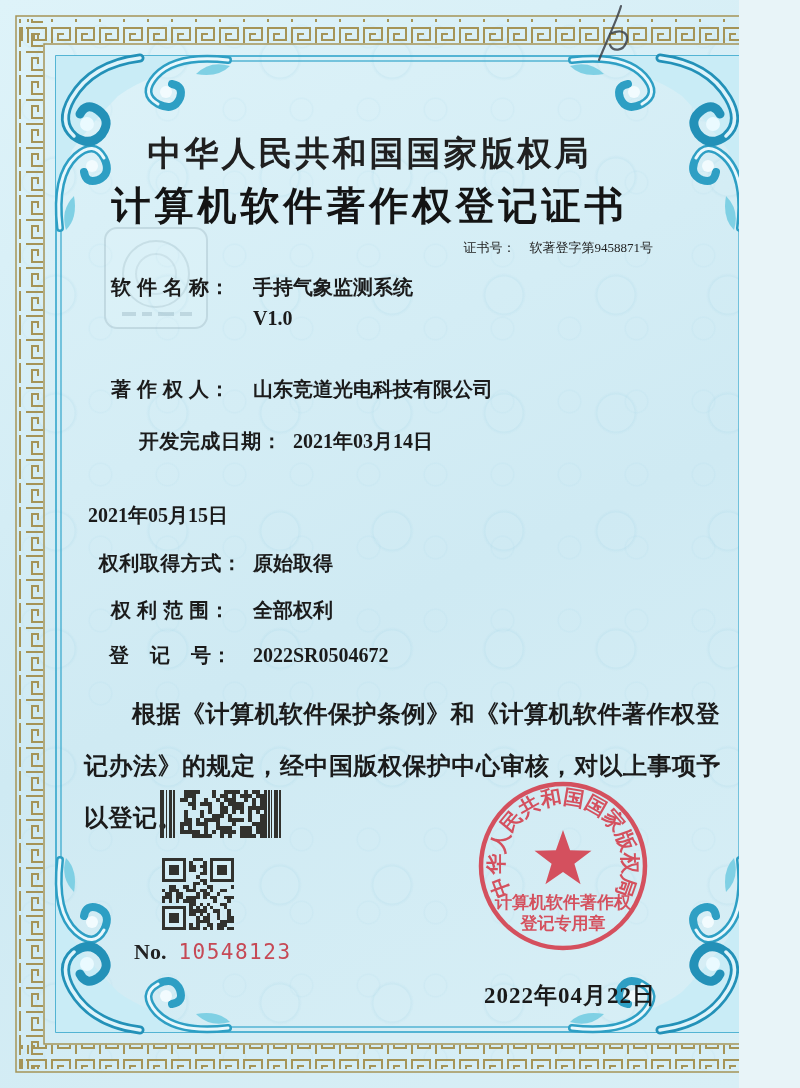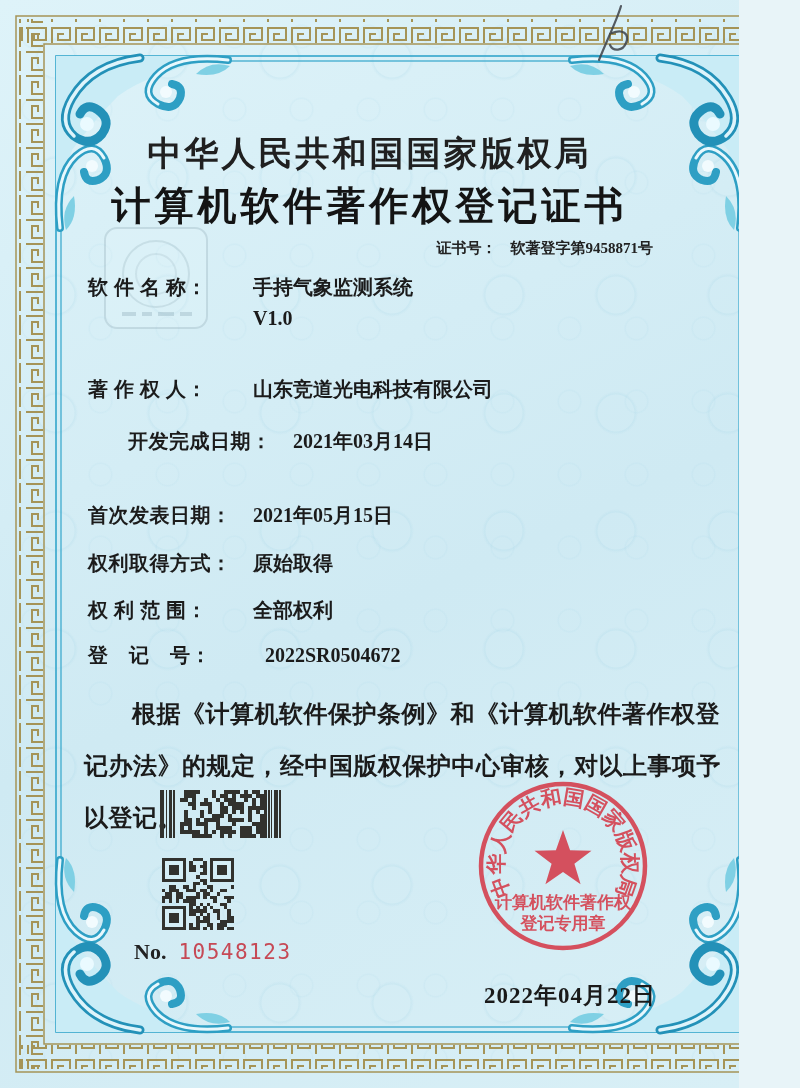--- a/index.html
+++ b/index.html
@@ -13,32 +13,32 @@
     background-image:
       radial-gradient(circle at 50% 50%, transparent 18px, rgba(150,205,225,.16) 19px, transparent 22px),
       radial-gradient(circle at 50% 50%, transparent 10px, rgba(170,215,232,.14) 11px, transparent 13px);
     background-size:112px 118px, 67px 73px;
   }
   svg{display:block}
   .border-layer{position:absolute;inset:0;pointer-events:none;}
   .abs{position:absolute;}
   .authority{left:0;right:0;top:131px;text-align:center;font-size:34px;font-weight:bold;letter-spacing:3px;color:#202020;}
   .cert-title{left:0;right:0;top:179px;text-align:center;font-size:39px;font-weight:bold;letter-spacing:4px;color:#141414;}
-  .cert-no{right:86px;top:239px;font-size:15px;font-weight:bold;color:#222;}
+  .cert-no{right:86px;top:239px;font-size:13px;font-weight:normal;color:#222;}
   .cert-no .v{margin-left:14px;}
   .fields{position:absolute;left:88px;top:0;width:620px;}
   .field-row{position:absolute;display:flex;font-size:20px;font-weight:bold;line-height:26px;white-space:nowrap;}
   .field-row:nth-child(1){top:274px;}
   .field-row:nth-child(2){top:376px;}
   .field-row:nth-child(3){top:428px;margin-left:40px;}
   .field-row:nth-child(4){top:502px;}
   .field-row:nth-child(5){top:550px;}
   .field-row:nth-child(6){top:597px;}
-  .field-row:nth-child(7){top:642px;gap:12px;}
-  .f-label{width:165px;flex:0 0 165px;letter-spacing:.5px;}
+  .field-row:nth-child(7){top:642px;}
+  .f-label{width:165px;flex:0 0 165px;letter-spacing:.5px;text-align:center;}
   .f-value div+div{margin-top:5px;}
   .body-par{left:84px;top:688px;width:648px;font-size:24px;font-weight:bold;line-height:52px;text-indent:2em;letter-spacing:.5px;color:#1b1b1b;}
   .no-line{left:134px;top:939px;font-size:22px;font-weight:bold;color:#222;}
   .no-line .num{margin-left:12px;color:#c64955;font-family:"DejaVu Sans Mono","Liberation Mono",monospace;font-weight:normal;font-size:21px;letter-spacing:1.5px;}
   .date-line{left:484px;top:944px;font-size:23px;font-weight:bold;letter-spacing:1px;color:#1a1a1a;margin-top:36px;}
   .seal{left:455px;top:758px;opacity:.9;}
   .seal text{font-family:"Liberation Serif","DejaVu Serif",serif;font-weight:bold;}
   .barcode{left:160px;top:790px;}
   .qrcode{left:162px;top:858px;}
   .emblem{left:100px;top:222px;opacity:.55;}
@@ -121,21 +121,20 @@
           <div>山东竞道光电科技有限公司</div>
         </span>
       </div>
       <div class="field-row">
         <span class="f-label">开发完成日期：</span>
         <span class="f-value">
           <div>2021年03月14日</div>
         </span>
       </div>
       <div class="field-row">
-        <span class="f-label">首次发表日期：</span>
         <span class="f-value">
           <div>2021年05月15日</div>
         </span>
       </div>
       <div class="field-row">
         <span class="f-label">权利取得方式：</span>
         <span class="f-value">
           <div>原始取得</div>
         </span>
       </div>

